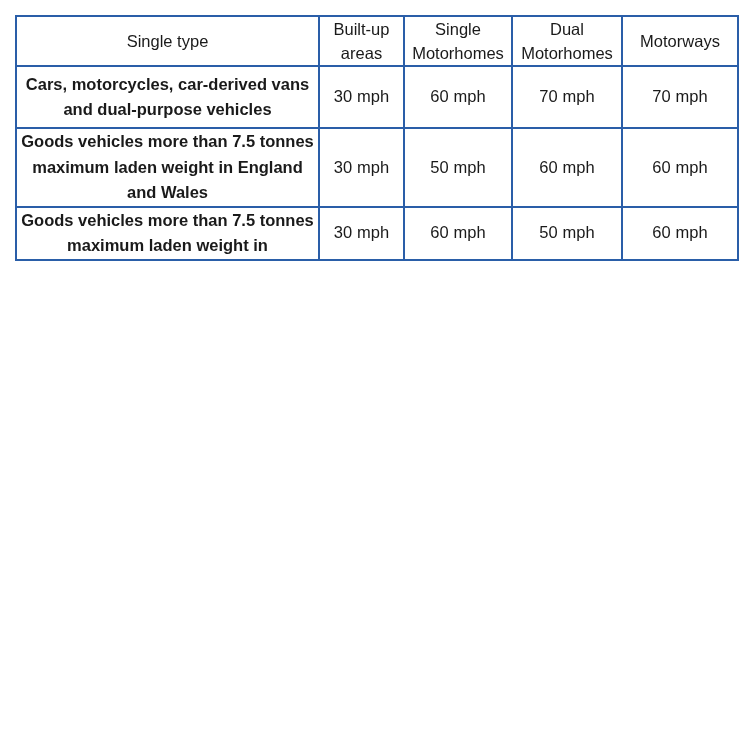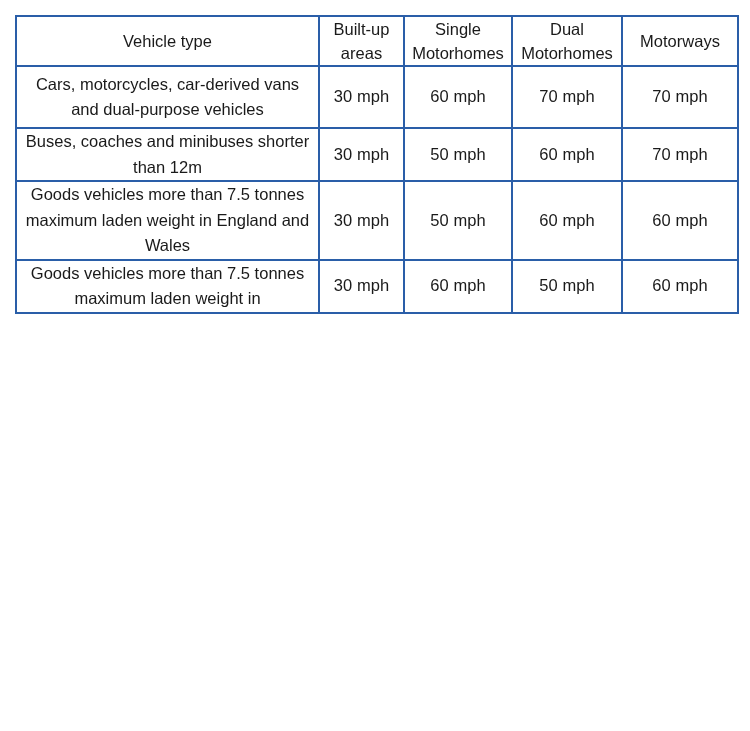--- a/index.html
+++ b/index.html
@@ -15,56 +15,49 @@
     }
     .tbl th, .tbl td {
       border: 2px solid #2a5ea8;
       text-align: center;
       vertical-align: middle;
       padding: 0 2px;
       font-weight: normal;
       overflow: hidden;
     }
     .tbl th { font-size: 16.5px; line-height: 24px; }
-    .tbl td.type { padding: 0 4px; }
+    .tbl td.type { padding: 0 4px; font-weight: bold; }
     .tbl td.val { letter-spacing: 0.1px; }
   </style>
 </head>
 <body>
 
 <table class="tbl">
   <colgroup>
     <col style="width:303px">
     <col style="width:85px">
     <col style="width:108px">
     <col style="width:110px">
     <col style="width:116px">
   </colgroup>
   <thead>
     <tr style="height:47px">
-      <th>Vehicle type</th>
+      <th>Single type</th>
       <th>Built-up areas</th>
       <th>Single Motorhomes</th>
       <th>Dual Motorhomes</th>
       <th>Motorways</th>
     </tr>
   </thead>
   <tbody>
     <tr style="height:62px">
       <td class="type">Cars, motorcycles, car-derived vans and dual-purpose vehicles</td>
       <td class="val">30 mph</td>
       <td class="val">60 mph</td>
       <td class="val">70 mph</td>
-      <td class="val">70 mph</td>
-    </tr>
-    <tr style="height:50px">
-      <td class="type">Buses, coaches and minibuses shorter than 12m</td>
-      <td class="val">30 mph</td>
-      <td class="val">50 mph</td>
-      <td class="val">60 mph</td>
       <td class="val">70 mph</td>
     </tr>
     <tr style="height:77px">
       <td class="type">Goods vehicles more than 7.5 tonnes maximum laden weight in England and Wales</td>
       <td class="val">30 mph</td>
       <td class="val">50 mph</td>
       <td class="val">60 mph</td>
       <td class="val">60 mph</td>
     </tr>
     <tr style="height:50px">

